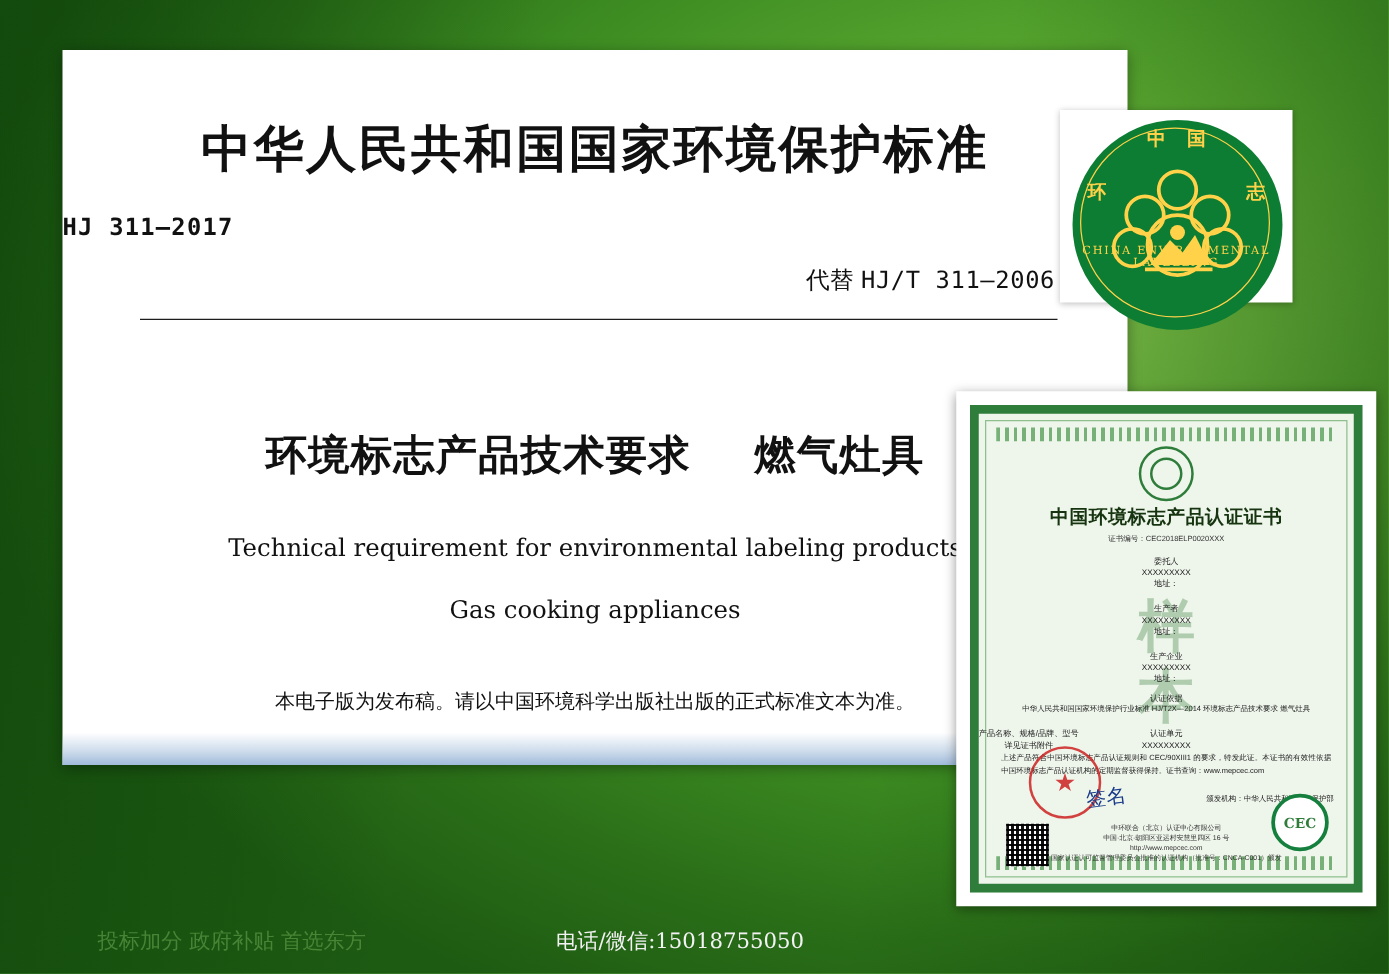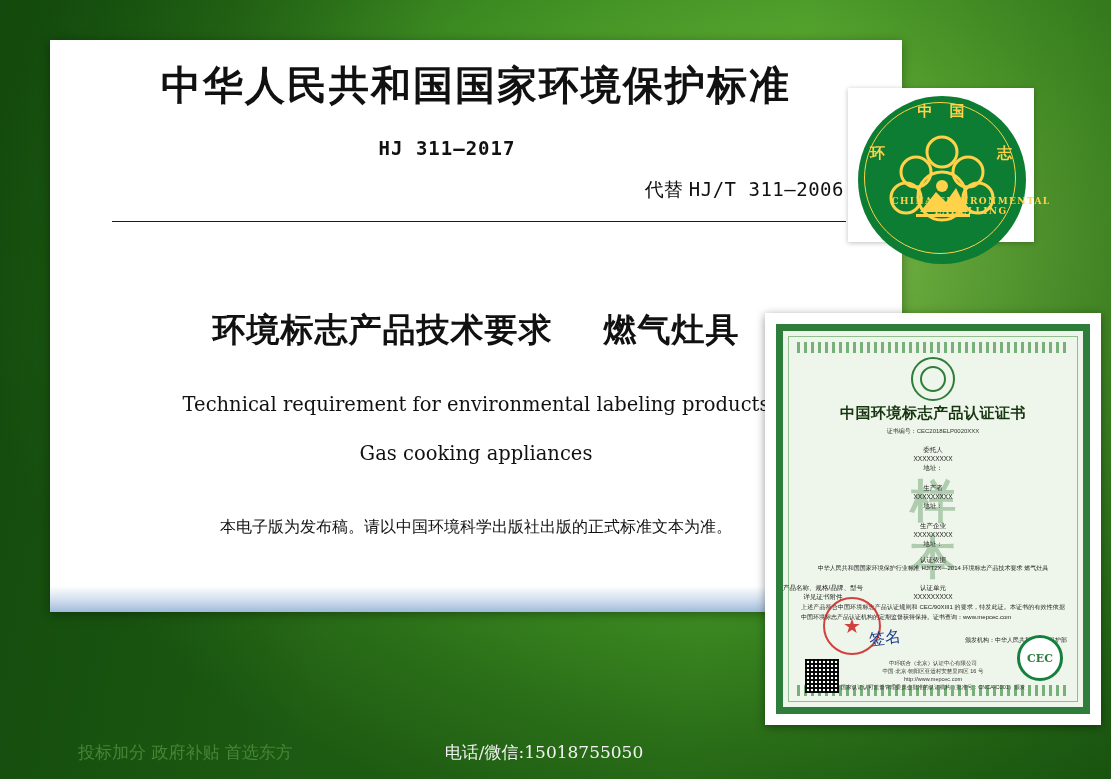--- a/index.html
+++ b/index.html
@@ -53,26 +53,26 @@
     background: linear-gradient(to bottom, rgba(255,255,255,0) 0%, rgba(186,206,228,0.75) 60%, rgba(150,180,215,0.9) 100%);
   }
 
   .doc-title {
     text-align: center;
     font-family: "DejaVu Serif", "Liberation Serif", serif;
     font-size: 40px;
     font-weight: 700;
     color: #111;
     letter-spacing: 2px;
-    margin: 18px 0 0 0;
+    margin: 52px 0 0 0;
     padding: 0 30px;
   }
 
   .std-no {
-    text-align: center;
+    text-align: left;
     font-family: "DejaVu Sans Mono", "Liberation Mono", monospace;
     font-size: 19px;
     font-weight: 700;
     color: #111;
     padding-right: 58px;
     margin-top: 24px;
     letter-spacing: 1px;
   }
   .replaces {
     text-align: right;
@@ -176,24 +176,23 @@
   #eco-badge .cn-left { left: 22px; }
   #eco-badge .cn-right { right: 22px; }
   #eco-badge .en-bottom {
     position: absolute;
     left: 0;
     bottom: 26px;
     width: 100%;
     text-align: center;
     color: #ffd24a;
     font-size: 9px;
-    font-weight: 700;
+    font-weight: 400;
     letter-spacing: 1.4px;
     font-family: "DejaVu Serif", "Liberation Serif", serif;
-    padding-left: 30px;
   }
   #eco-badge svg.emblem {
     position: absolute;
     left: 38px;
     top: 42px;
     width: 112px;
     height: 100px;
   }
 
   

